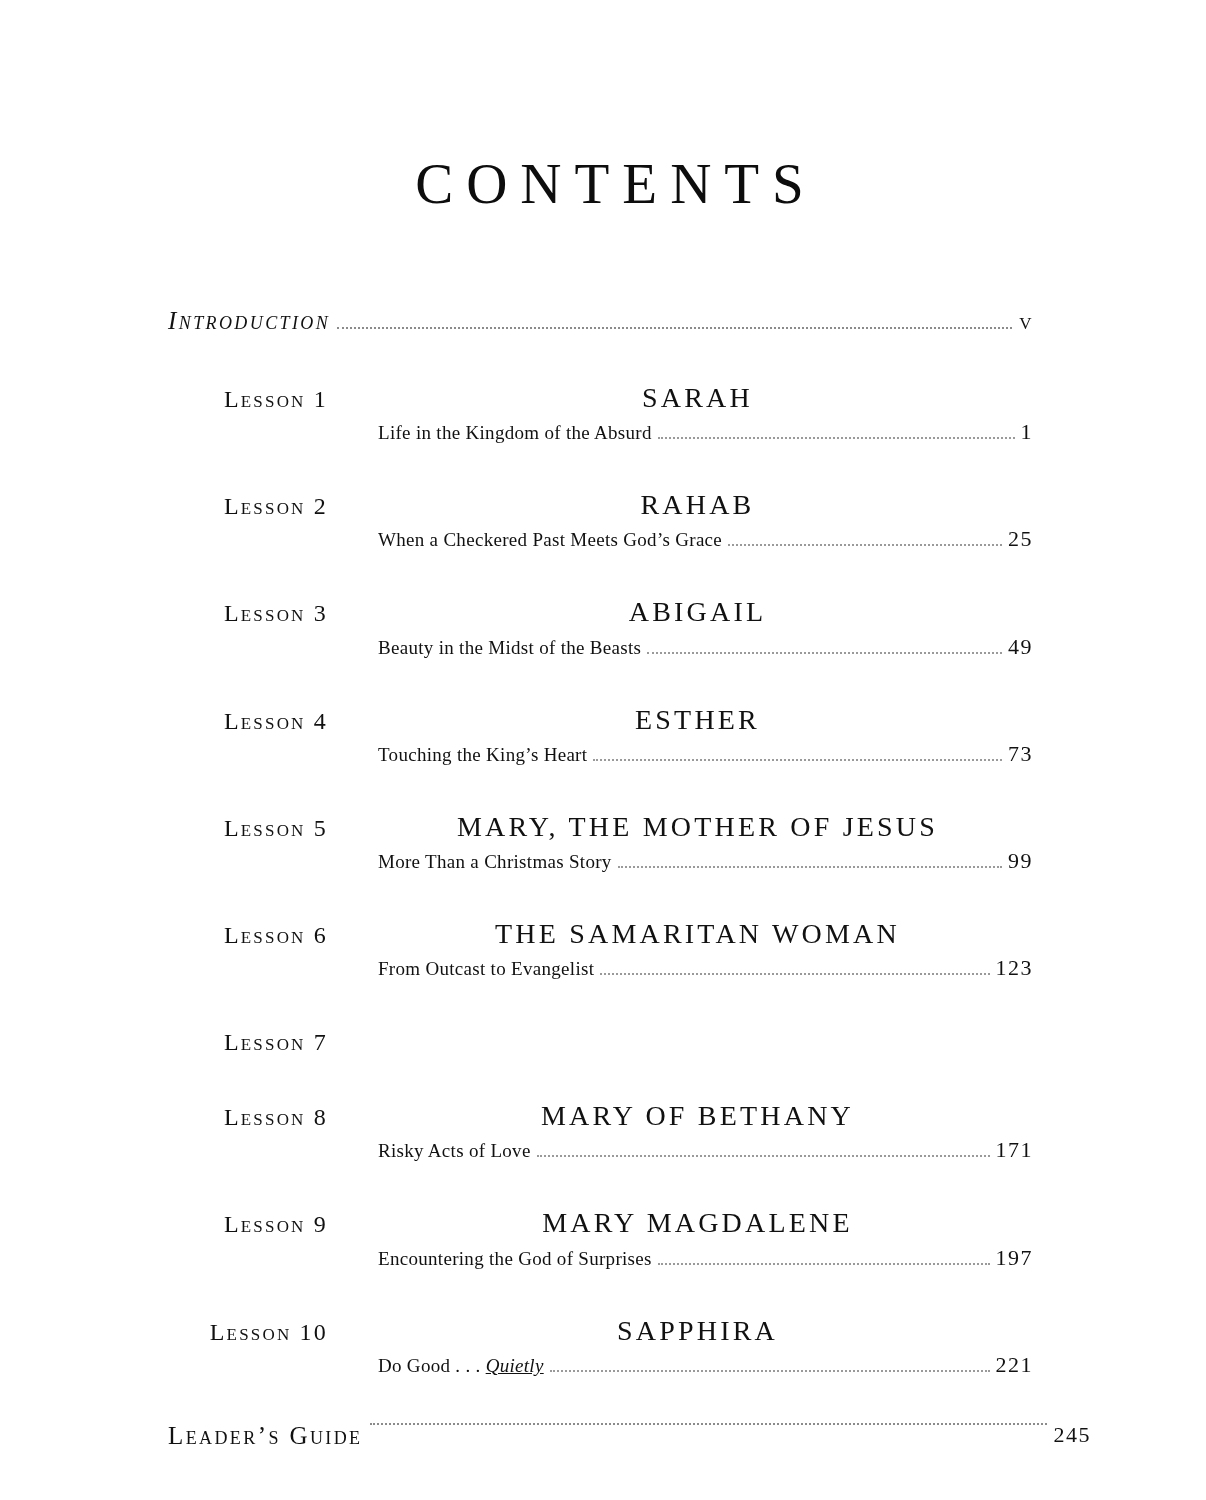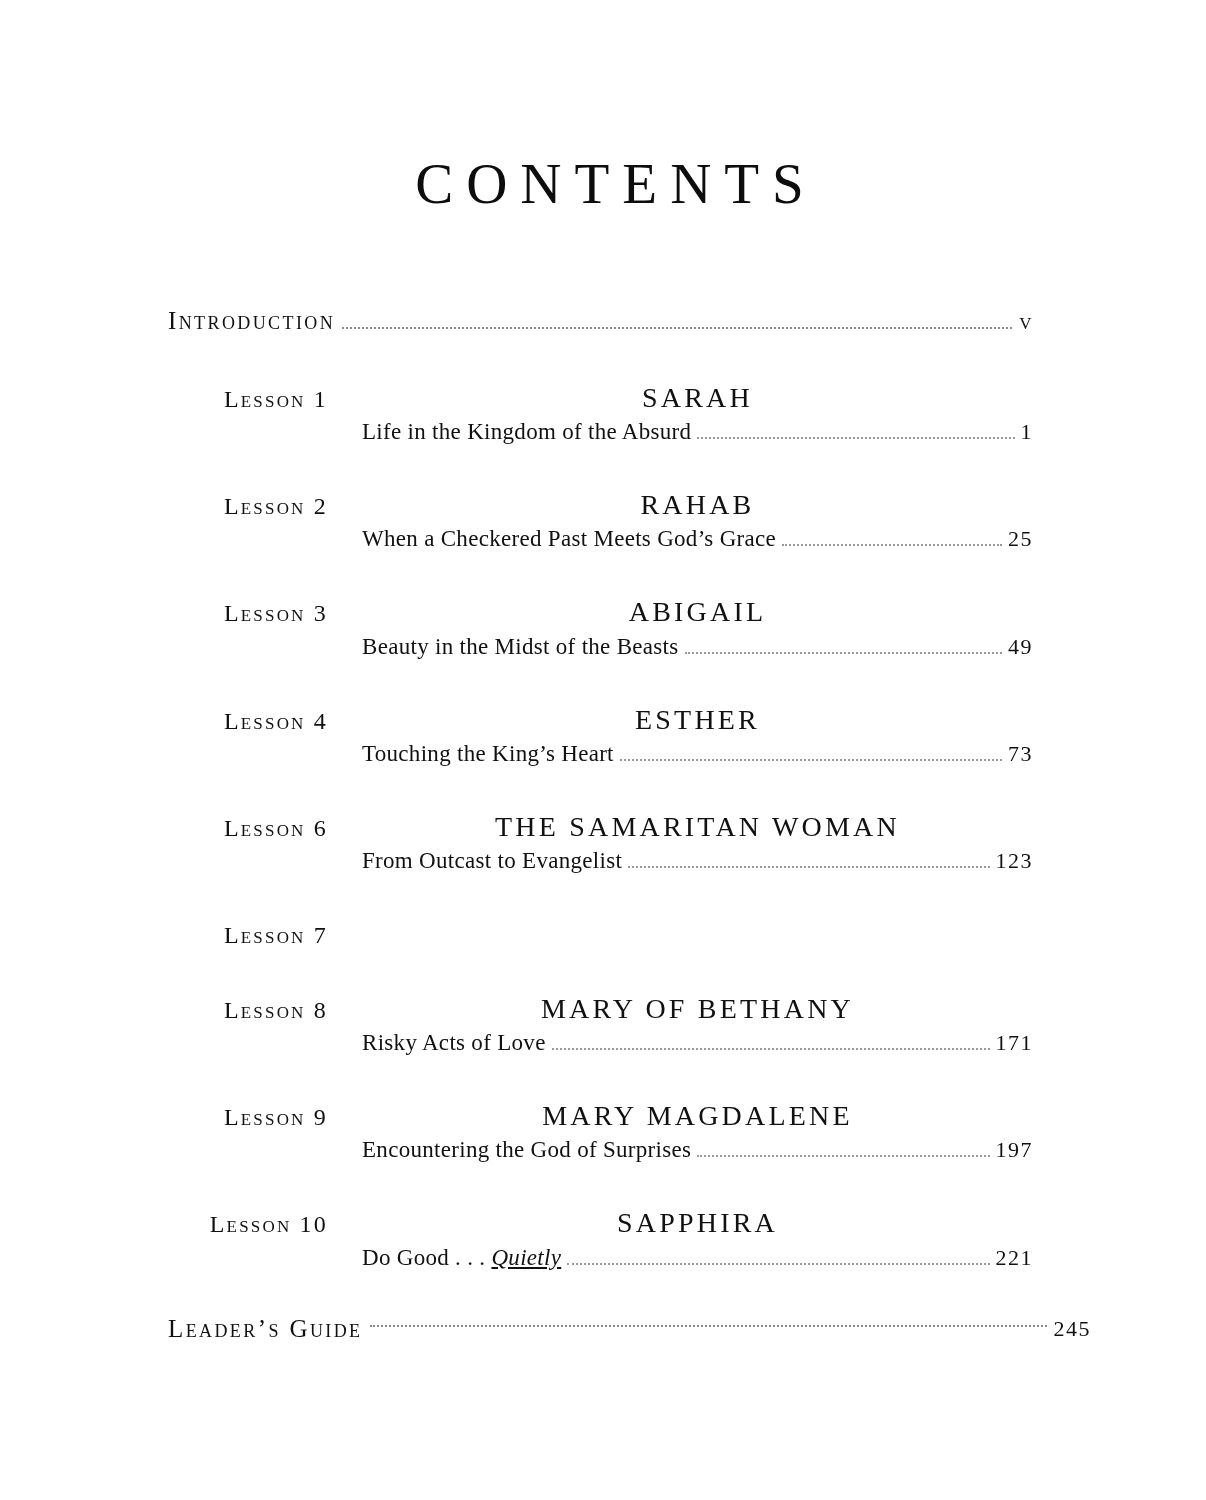--- a/index.html
+++ b/index.html
@@ -48,20 +48,21 @@
   .smallcaps {
     font-family: "Liberation Serif", serif;
     font-variant: small-caps;
     letter-spacing: 2.2px;
   }
   .intro-label {
     font-size: 25px;
     letter-spacing: 2.4px;
     white-space: nowrap;
     color: #111;
+    font-style: italic;
   }
   .dots {
     flex: 1 1 auto;
     border-bottom: 2px dotted #8b8b8b;
     margin: 0 7px 7px 7px;
     height: 1px;
   }
   .dots-thin {
     flex: 1 1 auto;
     border-bottom: 2px dotted #9a9a9a;
@@ -114,34 +115,35 @@
     color: #111;
     line-height: 1.15;
     white-space: nowrap;
   }
   .subtitle-row {
     display: flex;
     align-items: baseline;
     margin-top: 5px;
   }
   .lesson-sub {
-    font-size: 23px;
+    font-size: 19px;
     letter-spacing: 0.3px;
     color: #111;
     white-space: nowrap;
+    margin-left: 16px;
   }
   .lesson-sub .ital {
     font-style: italic;
     text-decoration: underline;
   }
 
   
   .leader-row {
     display: flex;
-    align-items: center;
+    align-items: flex-start;
     margin-top: 29px;
     padding-left: 168px;
     padding-right: 105px;
   }
   .leader-label {
     font-size: 25px;
     font-variant: small-caps;
     letter-spacing: 2.4px;
     white-space: nowrap;
     color: #111;
@@ -203,20 +205,31 @@
       <div class="lesson-body">
         <div class="lesson-name">ESTHER</div>
         <div class="subtitle-row">
           <span class="lesson-sub">Touching the King’s Heart</span>
           <span class="dots-thin"></span>
           <span class="page-num">73</span>
         </div>
       </div>
     </div>
 
+    <div class="lesson">
+      <div class="lesson-label">Lesson 5</div>
+      <div class="lesson-body">
+        <div class="lesson-name">MARY, THE MOTHER OF JESUS</div>
+        <div class="subtitle-row">
+          <span class="lesson-sub">More Than a Christmas Story</span>
+          <span class="dots-thin"></span>
+          <span class="page-num">99</span>
+        </div>
+      </div>
+    </div>
 
     <div class="lesson">
       <div class="lesson-label">Lesson 6</div>
       <div class="lesson-body">
         <div class="lesson-name">THE SAMARITAN WOMAN</div>
         <div class="subtitle-row">
           <span class="lesson-sub">From Outcast to Evangelist</span>
           <span class="dots-thin"></span>
           <span class="page-num">123</span>
         </div>

